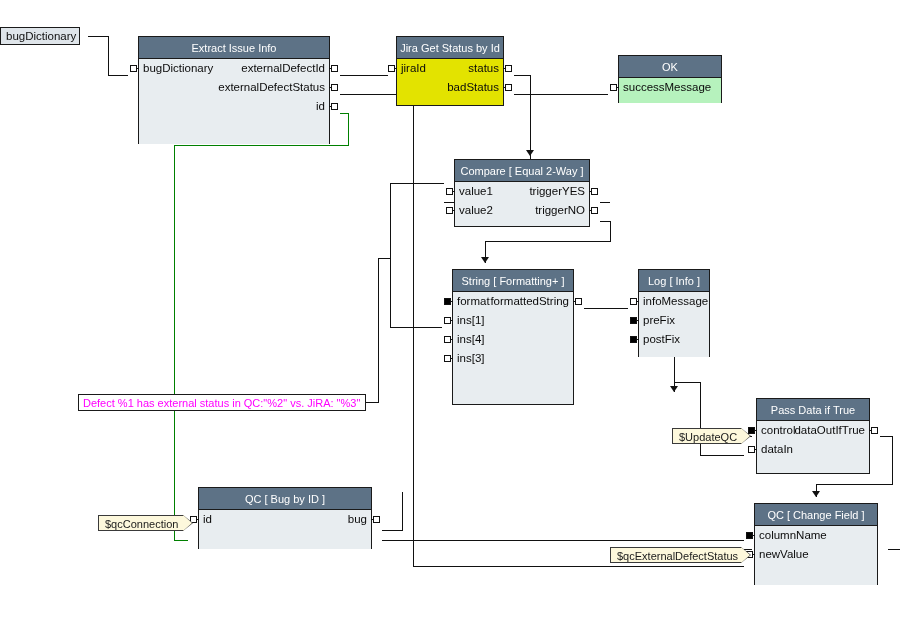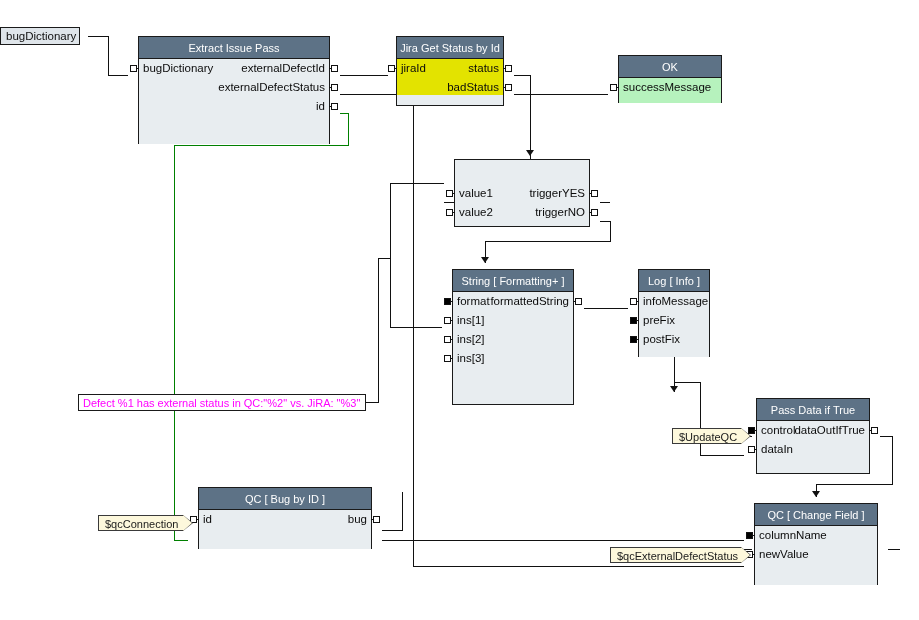--- a/index.html
+++ b/index.html
@@ -126,21 +126,21 @@
       <path d="M744,549 L752,549" stroke="#111111" fill="none" stroke-width="1" shape-rendering="crispEdges"></path>
       <path d="M888,549 L900,549" stroke="#111111" fill="none" stroke-width="1" shape-rendering="crispEdges"></path>
       <path d="M366,402 L378,402 L378,258 L390,258" stroke="#111111" fill="none" stroke-width="1" shape-rendering="crispEdges"></path>
       <path d="M340,113 L348,113 L348,145 L174,145 L174,540 L188,540" stroke="#008000" fill="none" stroke-width="1" shape-rendering="crispEdges"></path>
       <polygon points="670,386 678,386 674,392" fill="#111111"></polygon>
       <polygon points="481,257 489,257 485,263" fill="#111111"></polygon>
       <polygon points="526,150 534,150 530,156" fill="#111111"></polygon>
       <polygon points="812,491 820,491 816,497" fill="#111111"></polygon>
     </svg>
 <div class="node" style="left: 138px; top: 36px; width: 192px; height: 108px;">
-      <div class="node-header">Extract Issue Pass</div>
+      <div class="node-header">Extract Issue Info</div>
       <div class="node-body plain" style="height: 85px;">
         <div class="row">
           <span class="pin-label-l">bugDictionary</span>
           <div class="port left" style="top: 6px;"></div>
           <div class="stub left" style="top: 9px;"></div>
           <span class="pin-label-r">externalDefectId</span>
           <div class="port right" style="top: 6px;"></div>
           <div class="stub right" style="top: 9px;"></div>
         </div>
         <div class="row">
@@ -150,21 +150,21 @@
         </div>
         <div class="row">
           <span class="pin-label-r">id</span>
           <div class="port right" style="top: 6px;"></div>
           <div class="stub right" style="top: 9px;"></div>
         </div>
       </div>
     </div>
     <div class="node" style="left: 396px; top: 36px; width: 108px; height: 70px;">
       <div class="node-header">Jira Get Status by Id</div>
-      <div class="node-body yellow" style="height: 36px;">
+      <div class="node-body yellow" style="height: 46px;">
         <div class="row">
           <span class="pin-label-l">jiraId</span>
           <div class="port left" style="top: 6px;"></div>
           <div class="stub left" style="top: 9px;"></div>
           <span class="pin-label-r">status</span>
           <div class="port right" style="top: 6px;"></div>
           <div class="stub right" style="top: 9px;"></div>
         </div>
         <div class="row">
           <span class="pin-label-r">badStatus</span>
@@ -177,21 +177,22 @@
       <div class="node-header">OK</div>
       <div class="node-body green" style="height: 25px;">
         <div class="row">
           <span class="pin-label-l">successMessage</span>
           <div class="port left" style="top: 6px;"></div>
           <div class="stub left" style="top: 9px;"></div>
         </div>
       </div>
     </div>
     <div class="node" style="left: 454px; top: 159px; width: 136px; height: 68px;">
-      <div class="node-body plain" style="height: 30px; margin-top: 24px;">
+      <div class="node-header">Compare [ Equal 2-Way ]</div>
+      <div class="node-body plain" style="height: 30px;">
         <div class="row">
           <span class="pin-label-l">value1</span>
           <div class="port left" style="top: 6px;"></div>
           <div class="stub left" style="top: 9px;"></div>
           <span class="pin-label-r">triggerYES</span>
           <div class="port right" style="top: 6px;"></div>
           <div class="stub right" style="top: 9px;"></div>
         </div>
         <div class="row">
           <span class="pin-label-l">value2</span>
@@ -213,21 +214,21 @@
           <span class="pin-label-r">formattedString</span>
           <div class="port right" style="top: 6px;"></div>
           <div class="stub right" style="top: 9px;"></div>
         </div>
         <div class="row">
           <span class="pin-label-l">ins[1]</span>
           <div class="port left" style="top: 6px;"></div>
           <div class="stub left" style="top: 9px;"></div>
         </div>
         <div class="row">
-          <span class="pin-label-l">ins[2]</span>
+          <span class="pin-label-l">ins[4]</span>
           <div class="port left" style="top: 6px;"></div>
           <div class="stub left" style="top: 9px;"></div>
         </div>
         <div class="row">
           <span class="pin-label-l">ins[3]</span>
           <div class="port left" style="top: 6px;"></div>
           <div class="stub left" style="top: 9px;"></div>
         </div>
       </div>
     </div>

